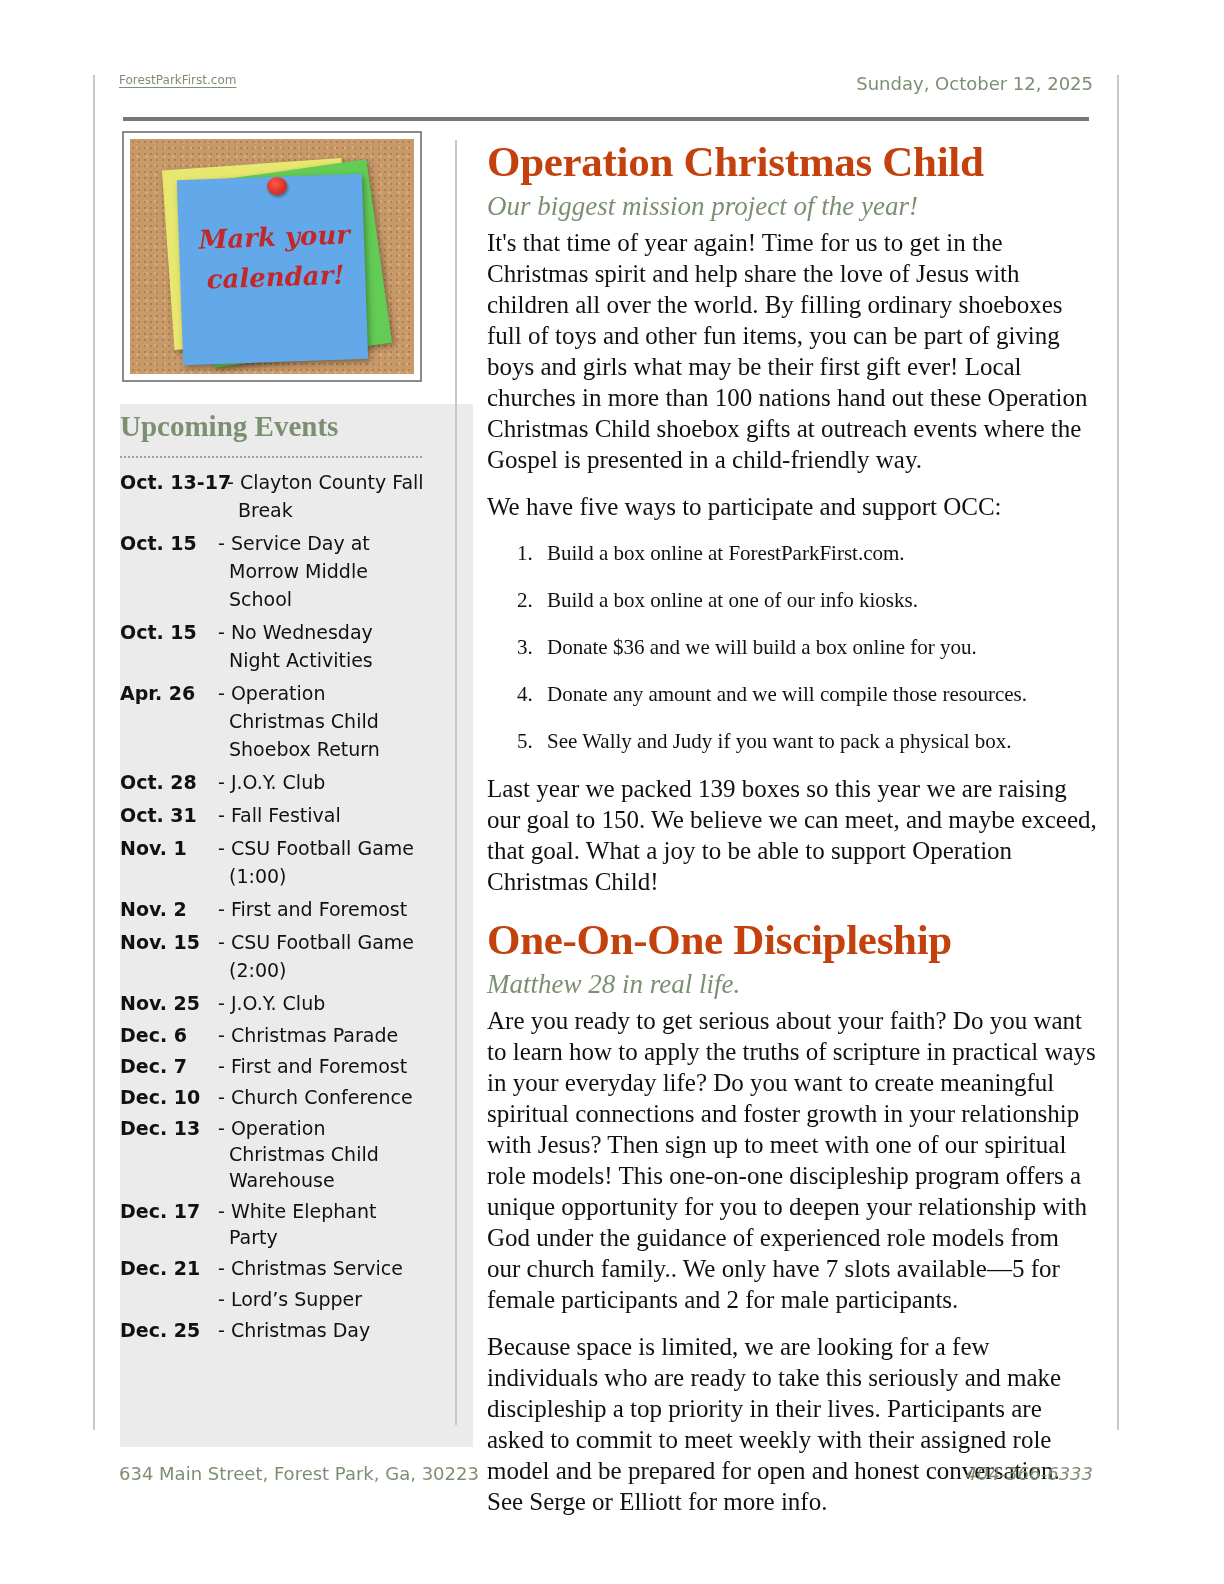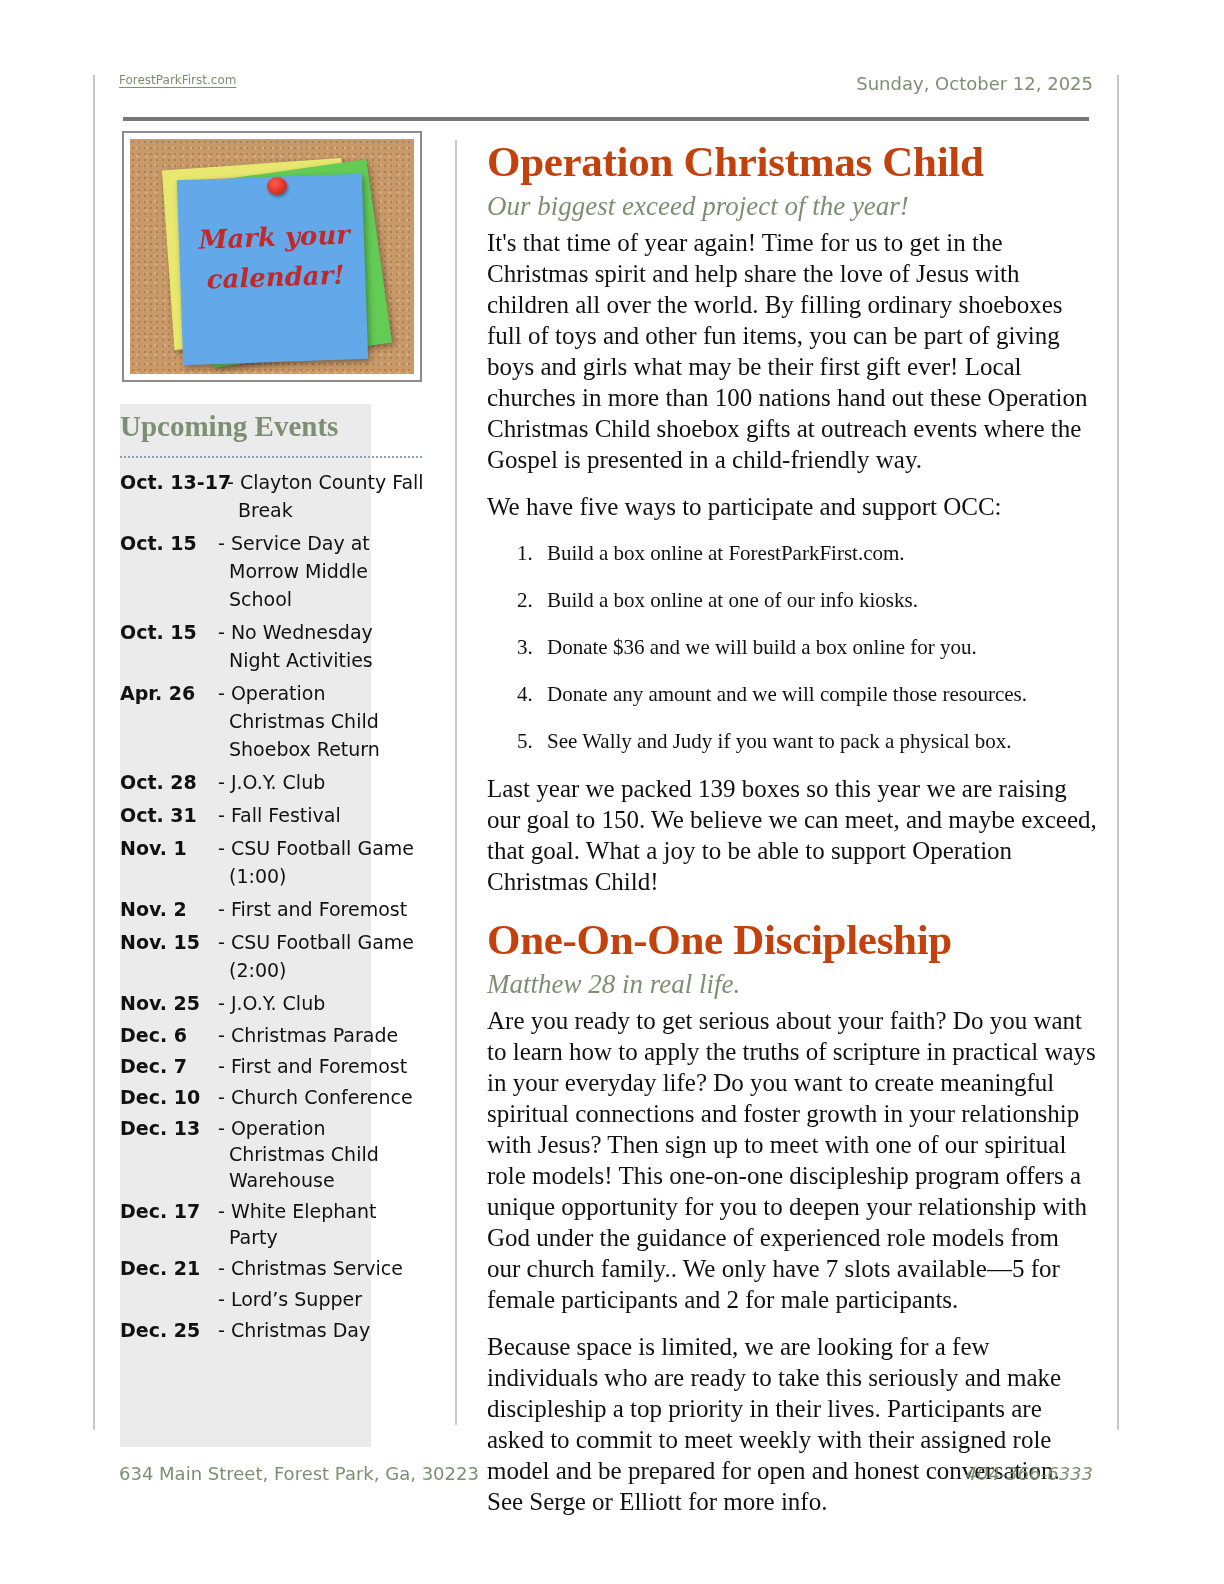--- a/index.html
+++ b/index.html
@@ -21,21 +21,21 @@
     background-image: radial-gradient(#b0804f 1px, transparent 1.5px), radial-gradient(#d9ae80 1px, transparent 1.5px);
     background-size: 6px 6px, 9px 9px; background-position: 0 0, 3px 4px; overflow: hidden; }
   .note { position: absolute; box-shadow: 2px 3px 6px rgba(0,0,0,0.35); }
   .note-yellow { left: 38px; top: 25px; width: 180px; height: 180px; background: #e8e870; transform: rotate(-4deg); }
   .note-green { left: 70px; top: 32px; width: 180px; height: 185px; background: #62cc55; transform: rotate(-8deg); }
   .note-blue { left: 50px; top: 38px; width: 185px; height: 185px; background: #63a8e8; transform: rotate(-2deg); }
   .pin { position: absolute; left: 137px; top: 38px; width: 20px; height: 18px; border-radius: 50%; background: radial-gradient(circle at 40% 35%, #ff5a4a, #c0150c); box-shadow: 1px 2px 3px rgba(0,0,0,0.4); }
   .note-text { position: absolute; left: 55px; top: 78px; width: 180px; text-align: center; font-family: "DejaVu Serif", serif; font-style: italic; font-weight: bold; font-size: 26px; line-height: 40px; color: #c0282c; transform: rotate(-2deg); }
 
   
-  .sidebar { position: absolute; left: 120px; top: 404px; width: 251px; height: 1043px; background: #ebebeb; }
+  .sidebar { position: absolute; left: 120px; top: 404px; width: 353px; height: 1043px; background: #ebebeb; }
   .sidebar-title { position: absolute; left: 0; top: 6px; font-size: 29px; font-weight: bold; color: #7d8f73; }
   .dotted { position: absolute; left: 0; top: 52px; width: 302px; border-top: 2px dotted #8fa3b8; }
   .events { position: absolute; left: 0; top: 64px; width: 305px; }
   .event { display: flex; font-size: 19px; line-height: 28px; color: #111; margin-bottom: 5px; }
   .event-date { width: 98px; flex: 0 0 98px; font-weight: bold; white-space: nowrap; }
   .event-date.wide { width: 107px; flex: 0 0 107px; }
   .event-desc { flex: 1; padding-left: 11px; text-indent: -11px; }
   .event.single { line-height: 26px; }
 
   .col-divider { position: absolute; left: 455px; top: 140px; width: 2px; height: 1285px; background: #c8c8c8; }
@@ -152,21 +152,21 @@
       <span class="event-desc">- Christmas Day</span>
     </div>
   </div>
 </div>
 
 <div class="col-divider"></div>
 
 <div class="main serif">
   <section>
     <h1 class="h1">Operation Christmas Child</h1>
-    <div class="subtitle">Our biggest exceed project of the year!</div>
+    <div class="subtitle">Our biggest mission project of the year!</div>
     <p class="p">It's that time of year again! Time for us to get in the Christmas spirit and help share the love of Jesus with children all over the world. By filling ordinary shoeboxes full of toys and other fun items, you can be part of giving boys and girls what may be their first gift ever! Local churches in more than 100 nations hand out these Operation Christmas Child shoebox gifts at outreach events where the Gospel is presented in a child-friendly way.</p>
     <p class="p">We have five ways to participate and support OCC:</p>
     <ol class="list">
       <li>
           <span class="num">1.</span>
           <span>Build a box online at ForestParkFirst.com.</span>
         </li>
       <li>
           <span class="num">2.</span>
           <span>Build a box online at one of our info kiosks.</span>

